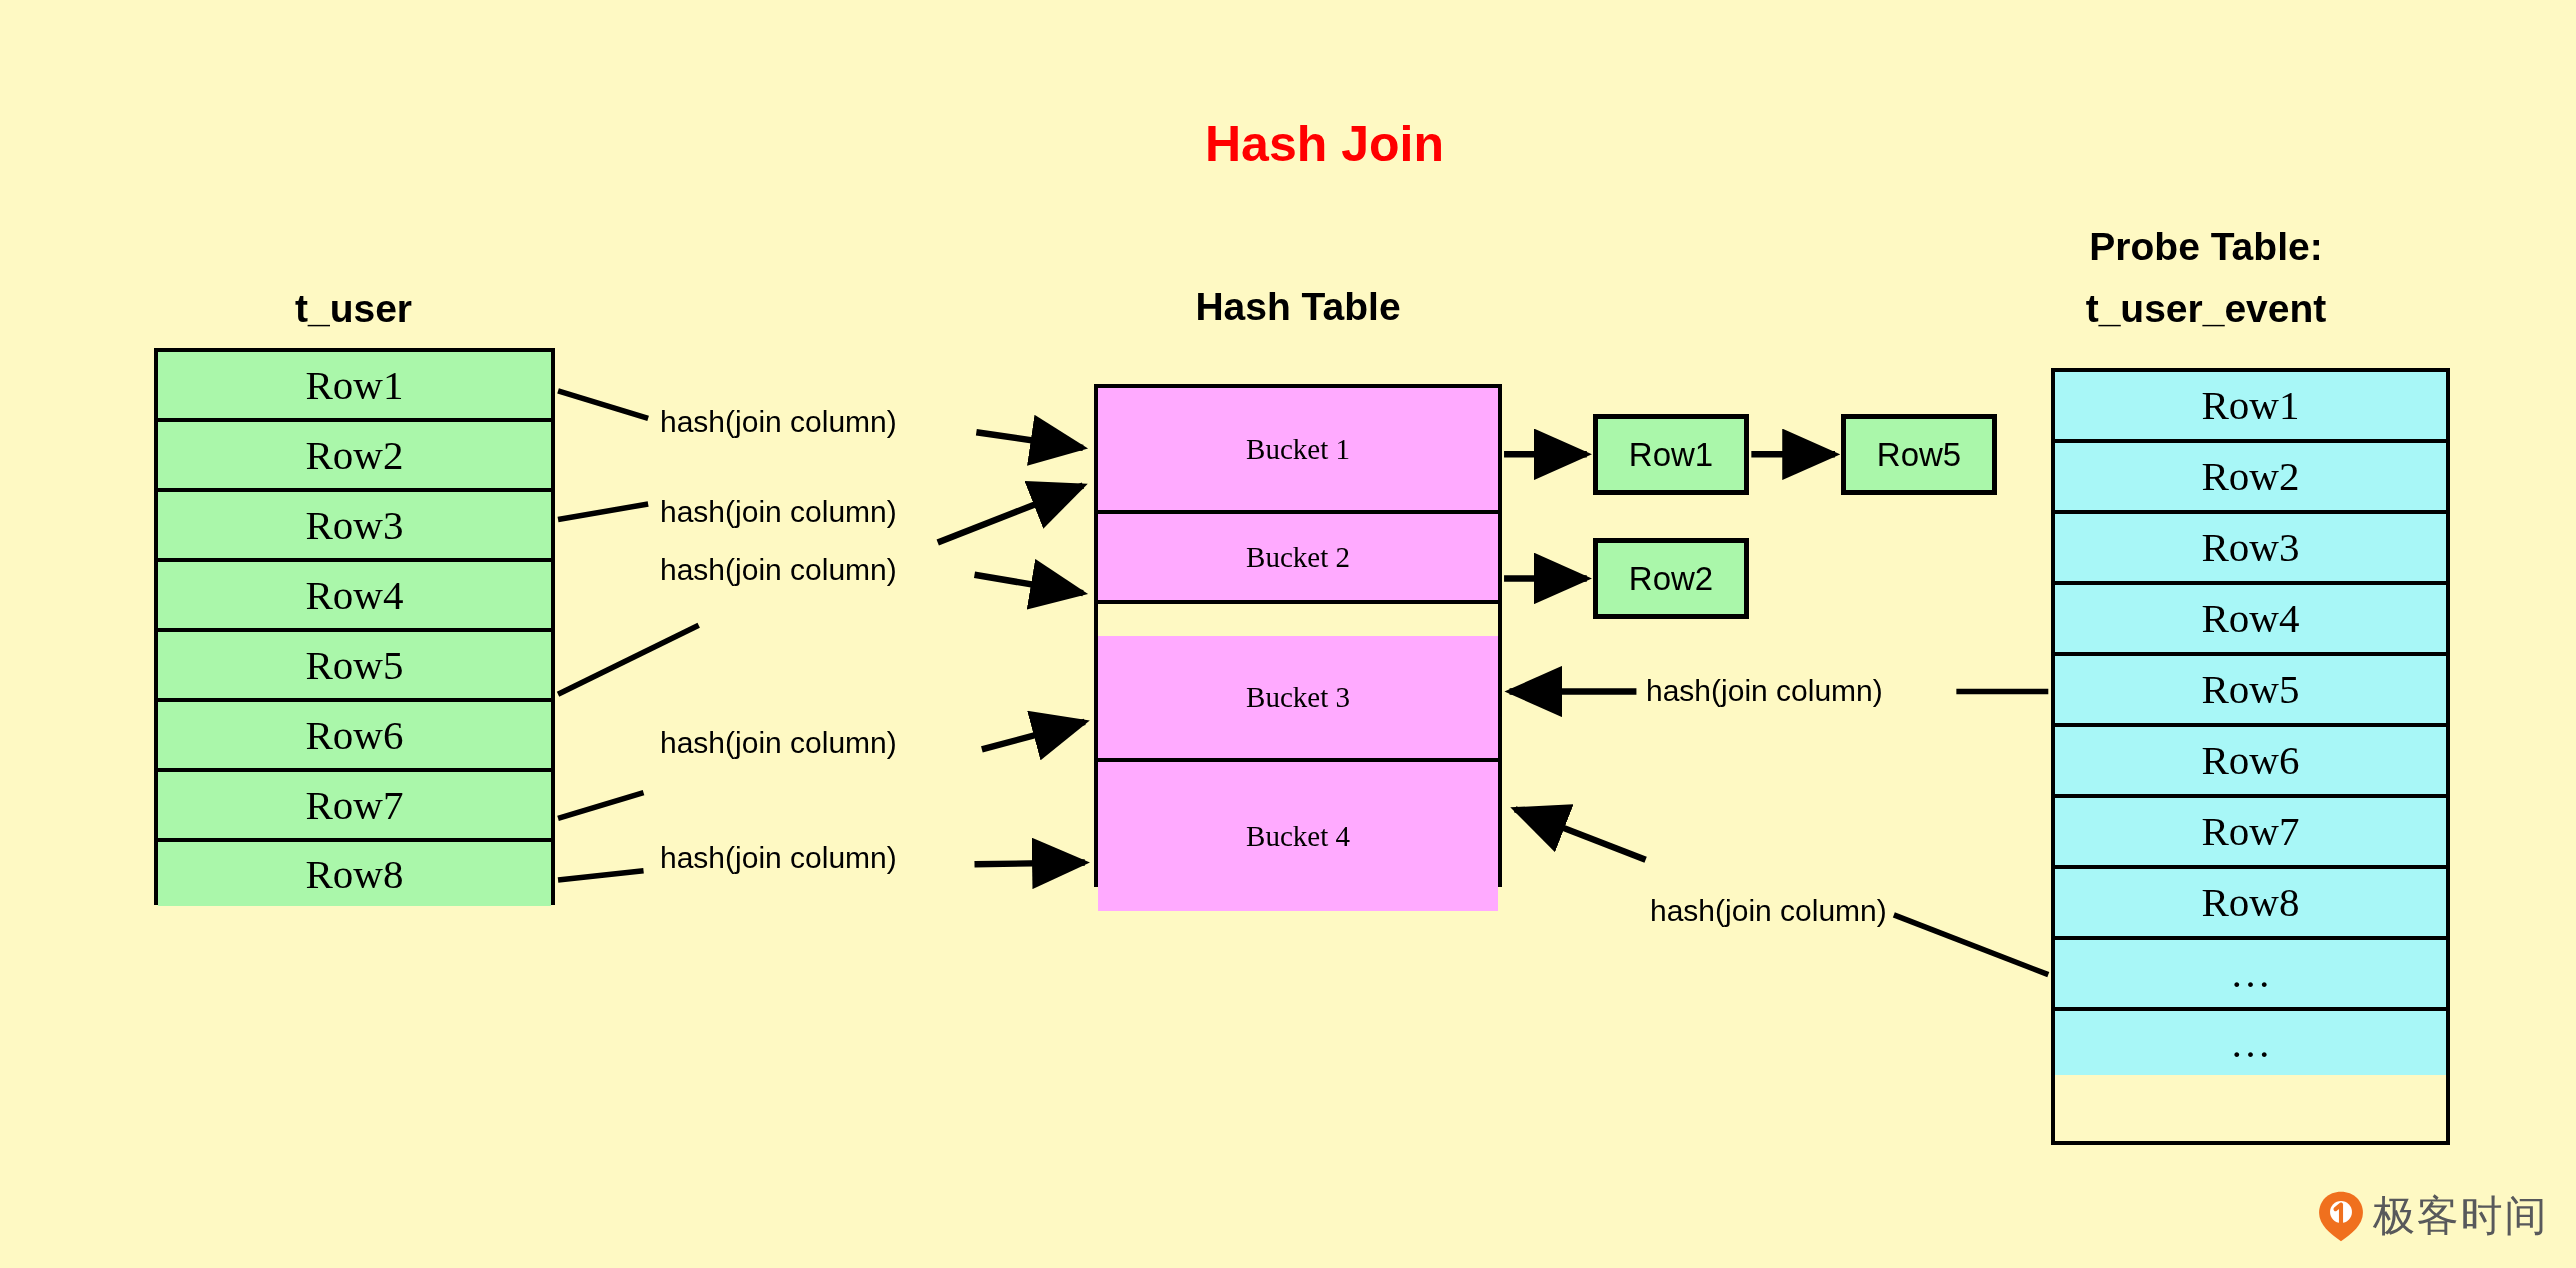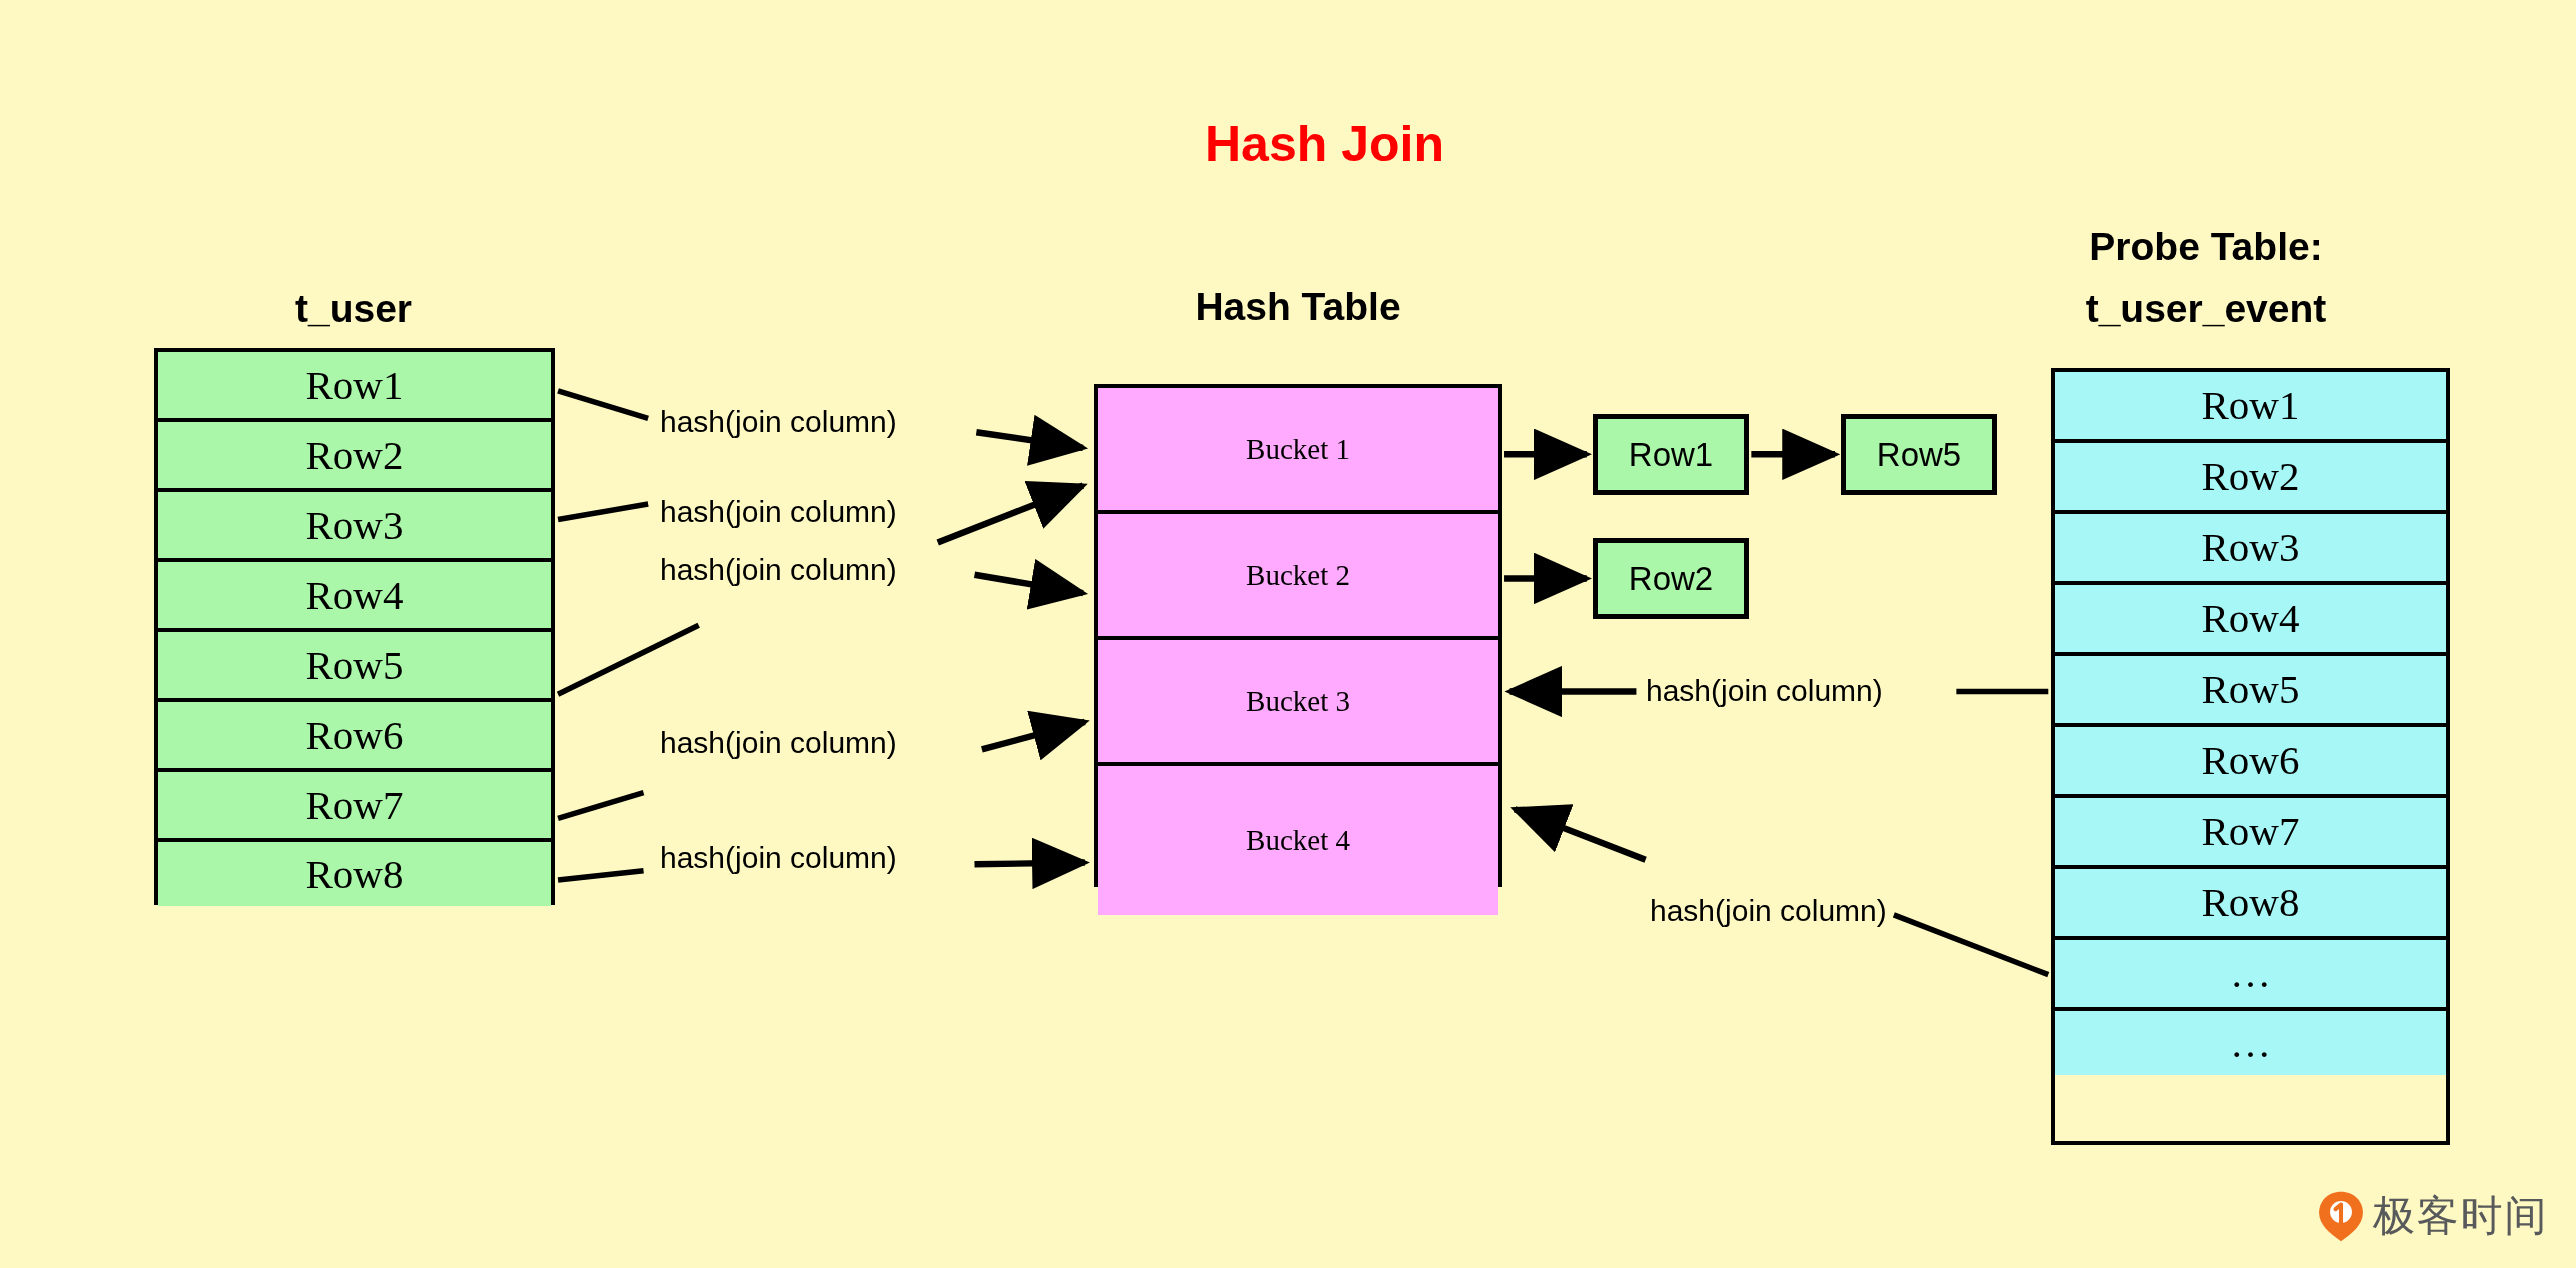--- a/index.html
+++ b/index.html
@@ -139,22 +139,22 @@
     <div class="trow" style="height:70px;">Row5</div>
     <div class="trow" style="height:70px;">Row6</div>
     <div class="trow" style="height:70px;">Row7</div>
     <div class="trow" style="height:64px;">Row8</div>
   </div>
 
   <div class="caption" style="left:1094px; top:285px; width:408px;">Hash Table</div>
 
   <div class="buckets" style="left:1094px; top:384px; width:408px; height:503px;">
     <div class="bucket" style="height:126px;">Bucket 1</div>
-    <div class="bucket" style="height:126px;">Bucket 2</div>
-    <div class="bucket" style="height:126px;">Bucket 3</div>
+    <div class="bucket" style="height:90px;">Bucket 2</div>
+    <div class="bucket" style="height:126px;margin-top:32px;">Bucket 3</div>
     <div class="bucket" style="height:149px;">Bucket 4</div>
   </div>
 
   <div class="rownode" style="left:1593px; top:414px; width:156px; height:81px;">Row1</div>
   <div class="rownode" style="left:1841px; top:414px; width:156px; height:81px;">Row5</div>
   <div class="rownode" style="left:1593px; top:538px; width:156px; height:81px;">Row2</div>
 
   <div class="caption" style="left:2013px; top:225px; width:386px;">Probe Table:</div>
   <div class="caption" style="left:2013px; top:287px; width:386px;">t_user_event</div>
 

